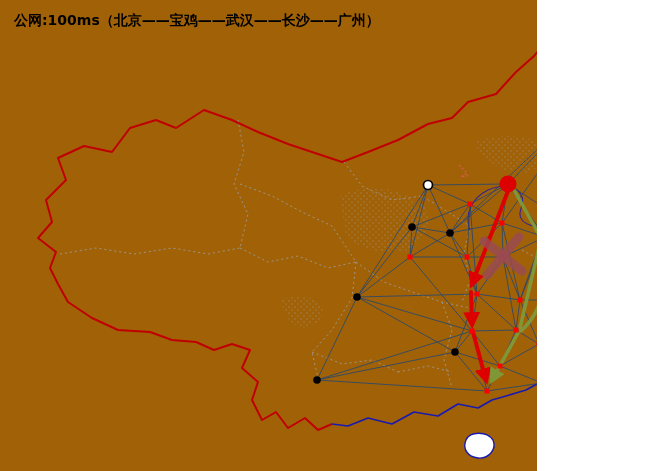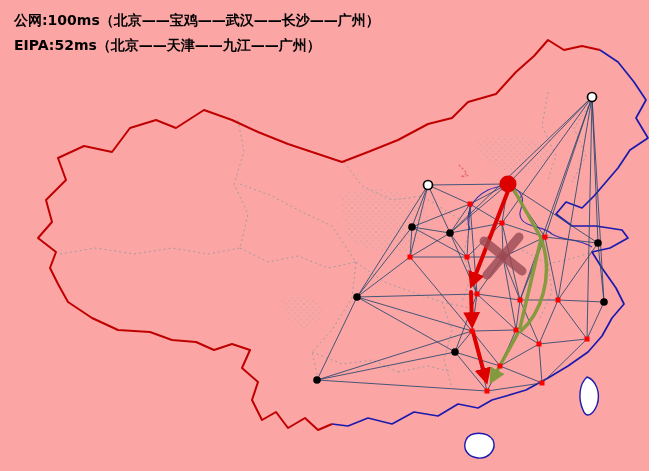--- a/index.html
+++ b/index.html
@@ -1,17 +1,17 @@
 <!DOCTYPE html>
 <html style="--country-border: #c00000; --coast-river: #1a1aae; --province-border: #9a9a9a; --mesh-line: #27476e; --node-black: #000000; --node-red: #ff0000; --route-red: #dd0000; --route-green: #7f9a3a; --cross-color: #9a4a55; --text-color: #000000;"><head>
 <meta charset="utf-8">
 <style>
   html,body{margin:0;padding:0;background:#fff;}
   .stage{
-    position:relative;width:649px;height:471px;background:#fca5a5;overflow:hidden;
+    position:relative;width:537px;height:471px;background:#a16207;overflow:hidden;
     font-family:"DejaVu Sans","Liberation Sans",sans-serif;
   }
   .stage svg{position:absolute;left:0;top:0;}
   .legend{
     position:absolute;left:14px;top:8px;z-index:5;
     font-size:14px;font-weight:700;color:var(--text-color,#000);
     line-height:25px;white-space:nowrap;
   }
   
   .border-red{fill:none;stroke:var(--country-border,#c00000);stroke-width:2;stroke-linejoin:round;}
@@ -217,15 +217,14 @@
         <circle cx="598" cy="243" r="3.8" class="node-black"></circle>
         <circle cx="508" cy="184" r="8.5" class="node-source"></circle>
         <line x1="484" y1="241" x2="522" y2="271" class="cross-line"></line>
         <line x1="519" y1="237" x2="487" y2="275" class="cross-line"></line>
         <path d="M459,165 L467,173 L461,177 L470,175" class="scribble"></path>
       </g>
   </svg>
 
   <div class="legend">
     <div class="legend-line">公网:100ms（北京——宝鸡——武汉——长沙——广州）</div>
-    <div class="legend-line">EIPA:52ms（北京——天津——九江——广州）</div>
   </div>
 </div>
 
 </body></html>

